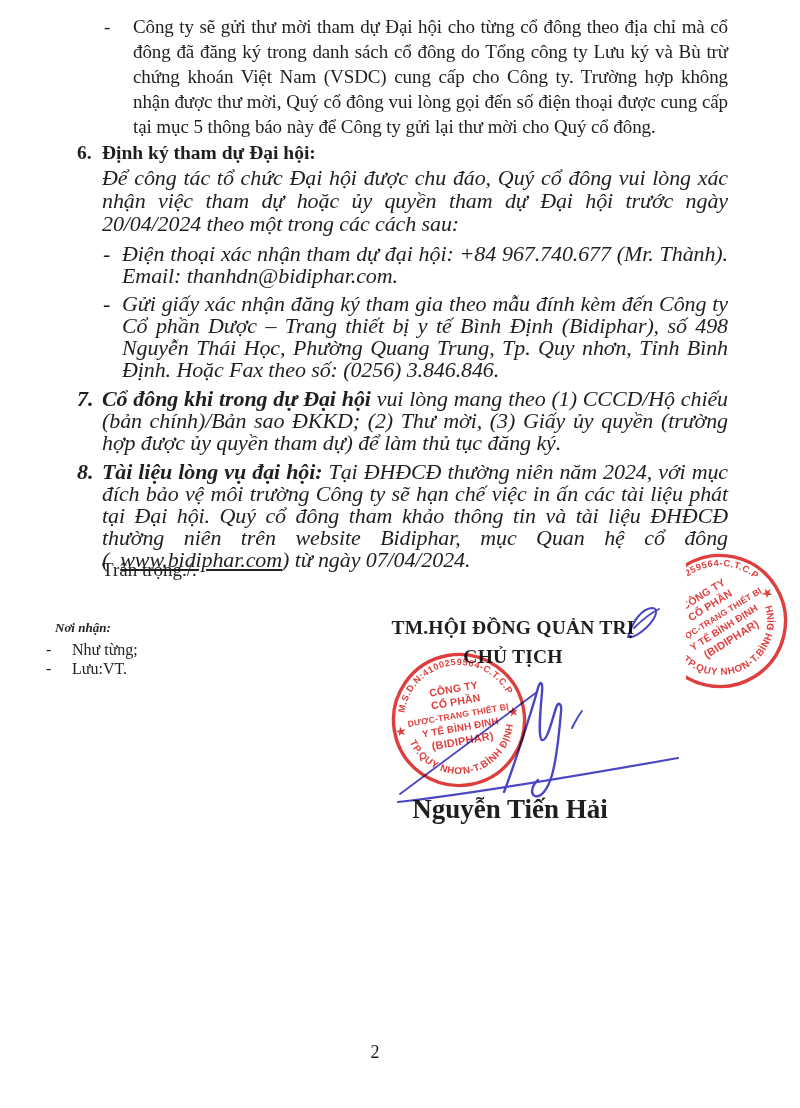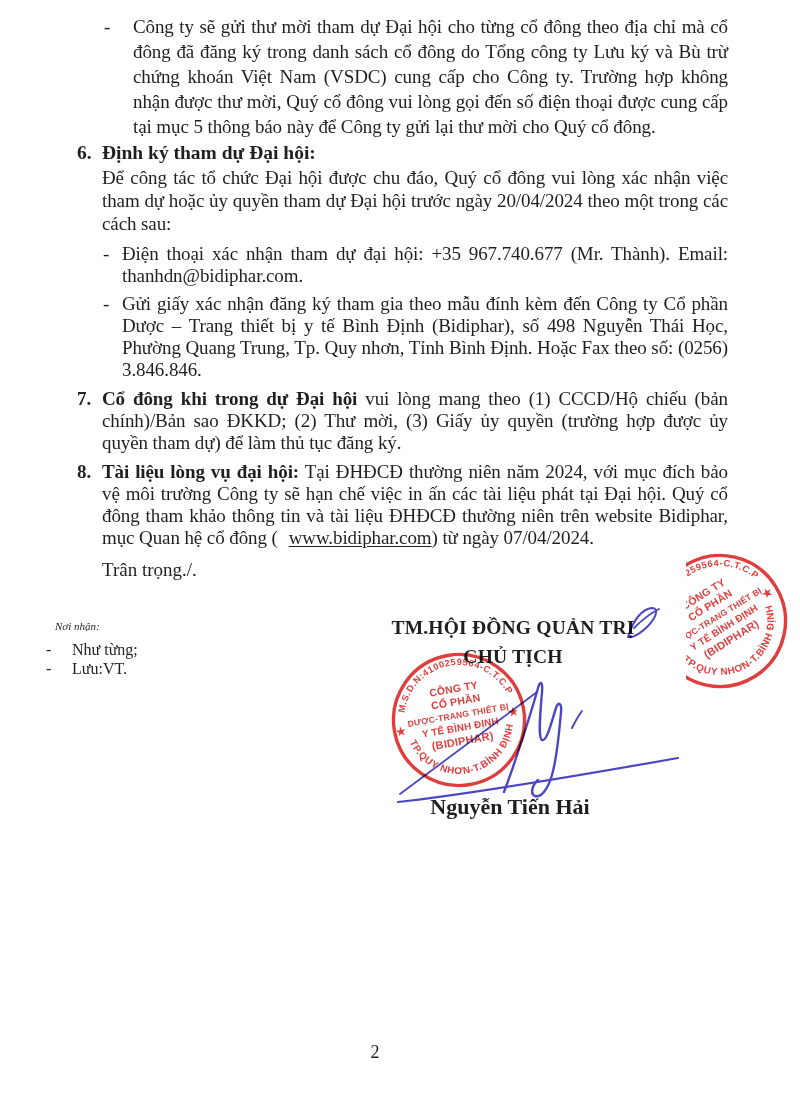--- a/index.html
+++ b/index.html
@@ -8,30 +8,30 @@
     width:800px; height:1108px; position:relative; overflow:hidden;
     font-family:"Liberation Serif", serif; color:#1f1f1f;
   }
   .abs { position:absolute; }
   .just { text-align:justify; text-align-last:left; }
   
   .li { display:grid; }
   .li.bullet { grid-template-columns:19px 1fr; }
   .li.bullet-deep { grid-template-columns:29px 1fr; }
   .li.numbered { grid-template-columns:25px 1fr; }
-  .body-text { font-size:19px; line-height:22px; letter-spacing:-0.1px; }
+  .body-text { font-size:22px; line-height:22px; letter-spacing:-0.1px;font-style:italic; }
   .intro-text { font-size:19px; line-height:25px; letter-spacing:-0.1px; }
   .para6 { line-height:23px; }
   b.lead { font-weight:bold; }
   .heading6 { font-size:19.5px; font-weight:bold; }
   .closing { font-size:19px; }
-  .recipients-title { font-size:11px; font-weight:normal; font-style:italic; }
+  .recipients-title { font-size:13px; font-weight:bold; font-style:italic; }
   .recipient-row { display:grid; grid-template-columns:26px 1fr; font-size:16px; line-height:19px; }
   .sign-authority { font-size:19.5px; font-weight:bold; text-align:center; line-height:29px; letter-spacing:0.2px; }
-  .signer-name { font-size:22px; font-weight:bold; text-align:center; }
+  .signer-name { font-size:27px; font-weight:bold; text-align:center; }
   .page-number { font-size:18px; text-align:center; }
   a.doc-link { color:inherit; text-decoration:underline; text-underline-offset:2px;margin-left:11px; }
 
   
   .stamp-svg { mix-blend-mode:multiply; opacity:0.92; }
   .stamp-svg text { font-family:"Liberation Sans", sans-serif; font-weight:bold; }
   .stamp-svg .arc { letter-spacing:0.6px; }
   .stamp-svg .ctr { text-anchor:middle; letter-spacing:0.2px; }
   #stamp-main { transform:rotate(-10deg); }
   #partial-stamp-clip { overflow:hidden; }
@@ -51,21 +51,21 @@
 
 <div class="abs li numbered" style="left:77px; top:142px; width:651px;">
   <span class="heading6">6.</span>
   <span class="heading6">Định ký tham dự Đại hội:</span>
 </div>
 
 <p class="abs just body-text para6" style="left:102px; top:166px; width:626px;">Để công tác tổ chức Đại hội được chu đáo, Quý cổ đông vui lòng xác nhận việc tham dự hoặc ủy quyền tham dự Đại hội trước ngày 20/04/2024 theo một trong các cách sau:</p>
 
 <div class="abs li bullet body-text" style="left:103px; top:243px; width:625px;">
   <span>-</span>
-  <p class="just">Điện thoại xác nhận tham dự đại hội: +35 967.740.677 (Mr. Thành). Email: thanhdn@bidiphar.com.</p>
+  <p class="just">Điện thoại xác nhận tham dự đại hội: +84 967.740.677 (Mr. Thành). Email: thanhdn@bidiphar.com.</p>
 </div>
 
 <div class="abs li bullet body-text" style="left:103px; top:293px; width:625px;">
   <span>-</span>
   <p class="just">Gửi giấy xác nhận đăng ký tham gia theo mẫu đính kèm đến Công ty Cổ phần Dược – Trang thiết bị y tế Bình Định (Bidiphar), số 498 Nguyễn Thái Học, Phường Quang Trung, Tp. Quy nhơn, Tỉnh Bình Định. Hoặc Fax theo số: (0256) 3.846.846.</p>
 </div>
 
 <div class="abs li numbered body-text" style="left:77px; top:388px; width:651px;">
   <span style="font-weight:bold">7.</span>
   <p class="just"><b class="lead">Cổ đông khi trong dự Đại hội</b><span> vui lòng mang theo (1) CCCD/Hộ chiếu (bản chính)/Bản sao ĐKKD; (2) Thư mời, (3) Giấy ủy quyền (trường hợp được ủy quyền tham dự) để làm thủ tục đăng ký.</span></p>

